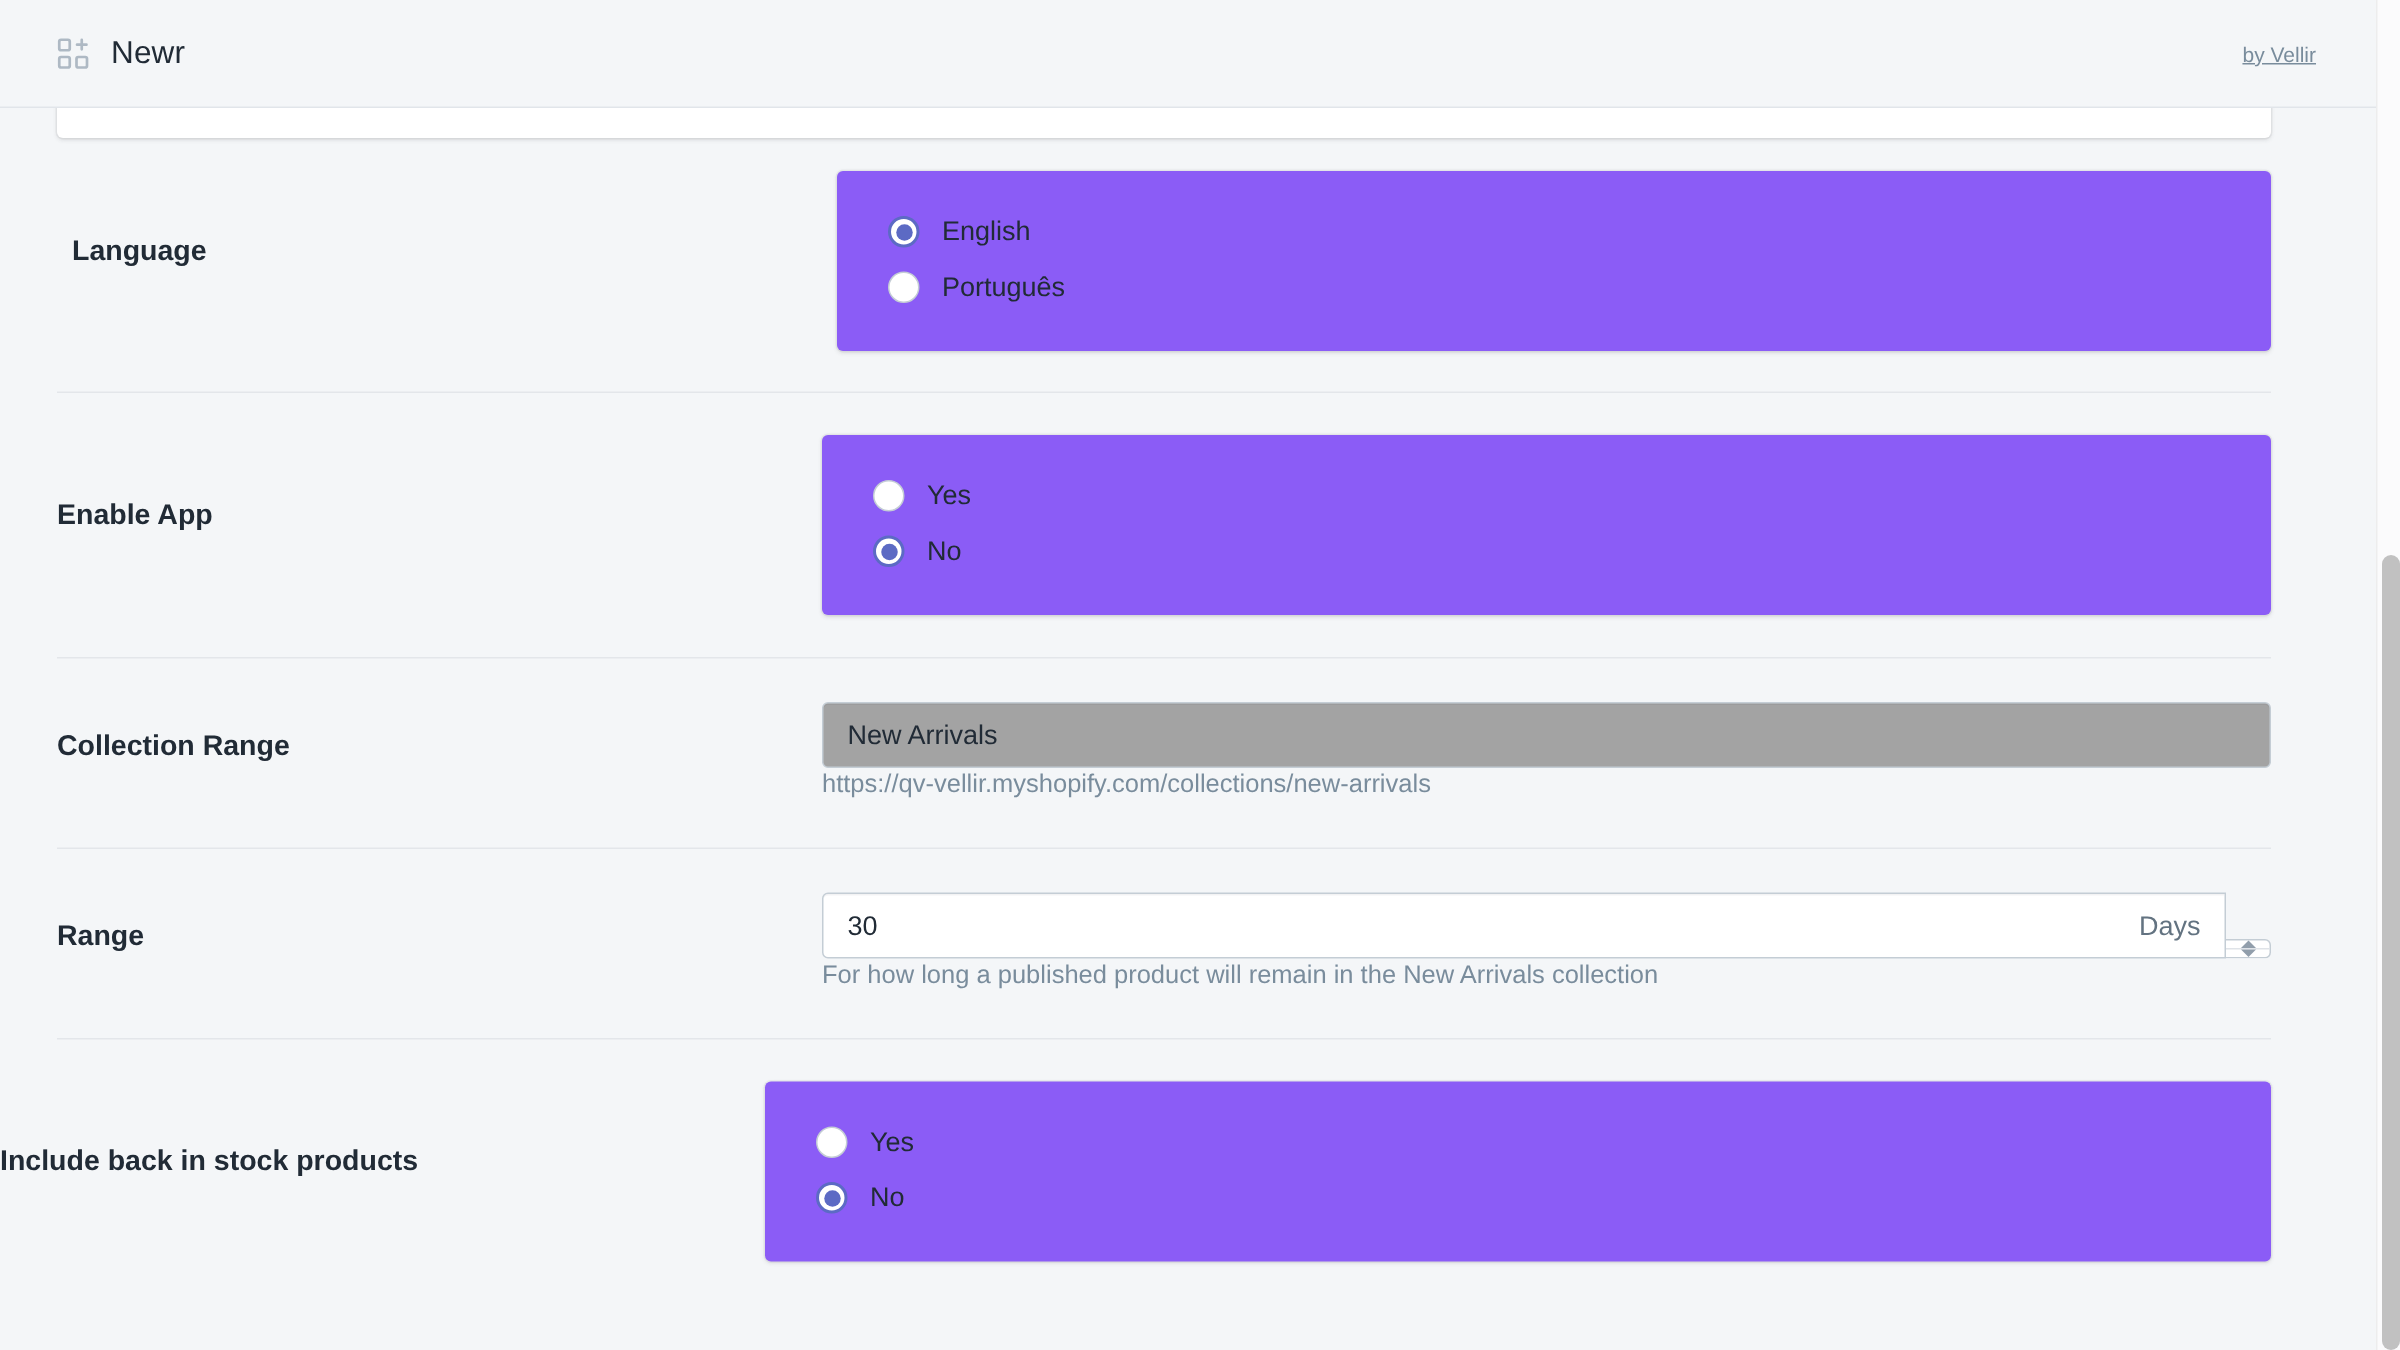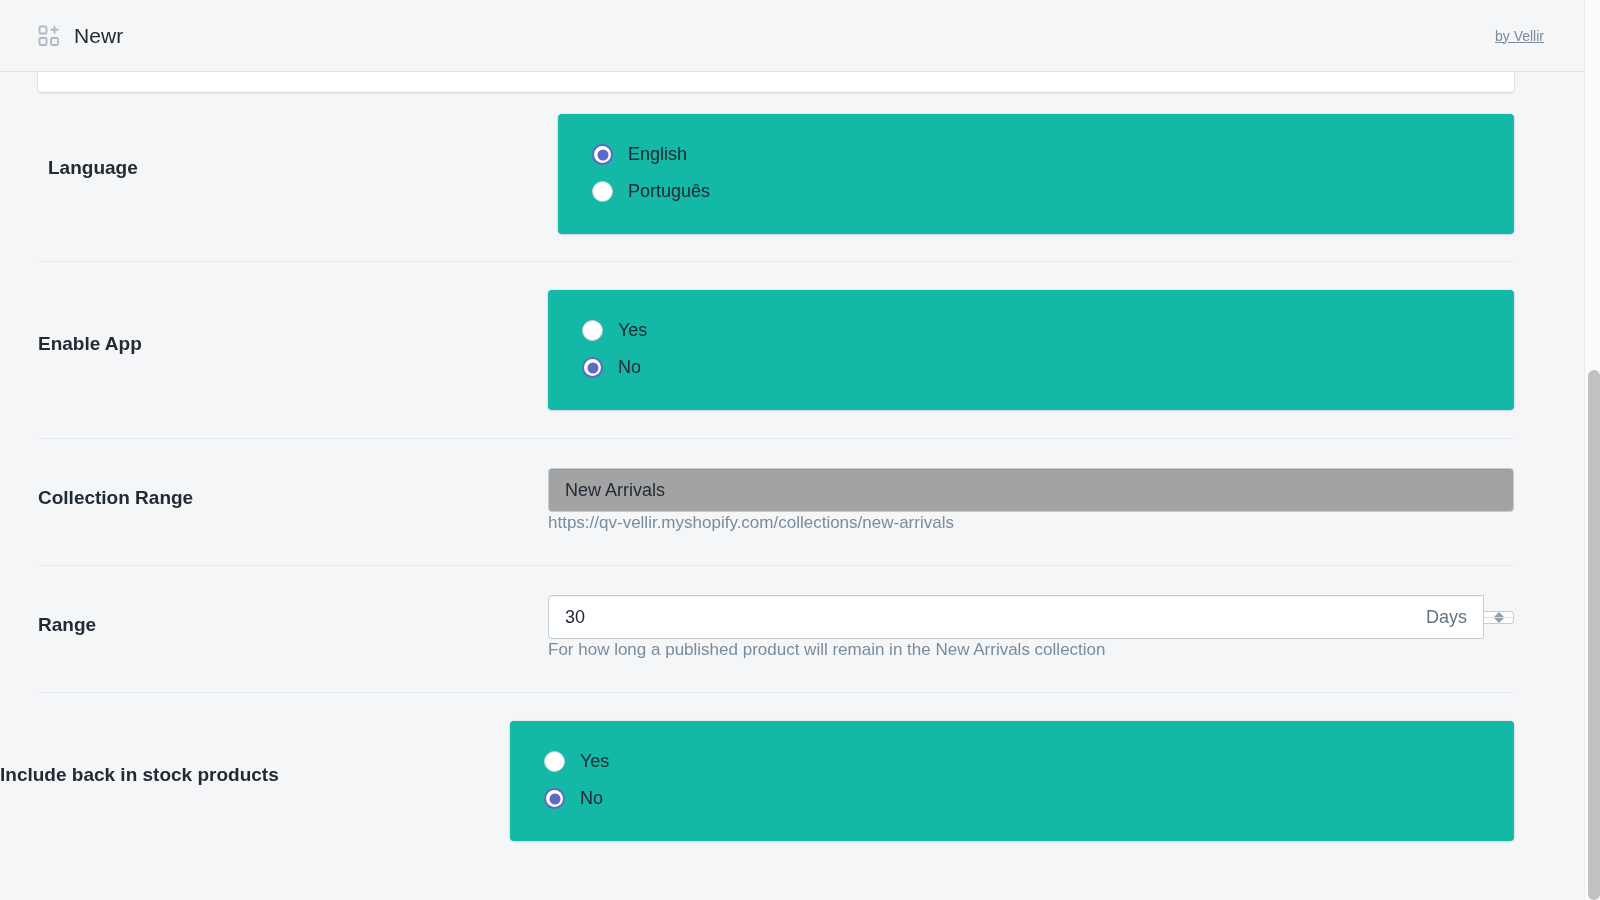--- a/index.html
+++ b/index.html
@@ -97,21 +97,21 @@
 
   .divider {
     height: 1px;
     background: #e3e6ea;
     margin-left: 38px;
     margin-right: 70px;
   }
 
   
   .choice-card {
-    background: #14b8a6;
+    background: #8b5cf6;
     border-radius: 4px;
     box-shadow: 0 0 0 1px rgba(63,63,68,.05), 0 1px 3px 0 rgba(63,63,68,.15);
     padding: 22px 24px 24px 34px;
   }
   .choice {
     display: flex;
     align-items: center;
     height: 37px;
   }
   .radio {
@@ -158,21 +158,21 @@
   }
   .helptext {
     font-size: 17px;
     color: #798c9c;
     line-height: 1.3;
   }
 
   
   .numberwrap {
     display: flex;
-    align-items: center;
+    align-items: flex-end;
     width: 100%;
   }
   .numberfield {
     flex: 1 1 auto;
     height: 44px;
     background: #ffffff;
     border: 1px solid #c4cdd5;
     border-radius: 4px 0 0 4px;
     display: flex;
     align-items: center;

